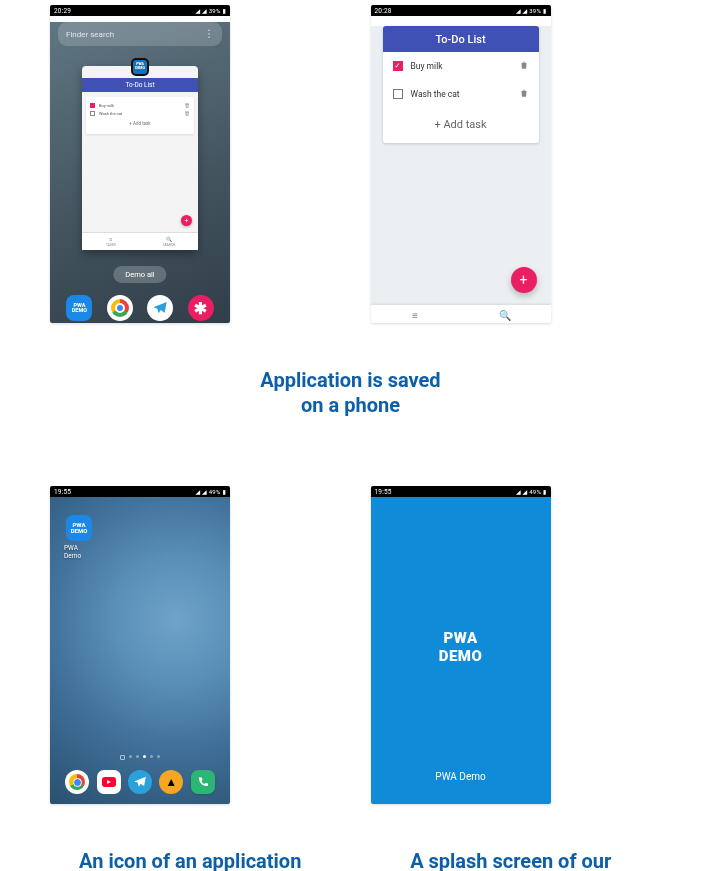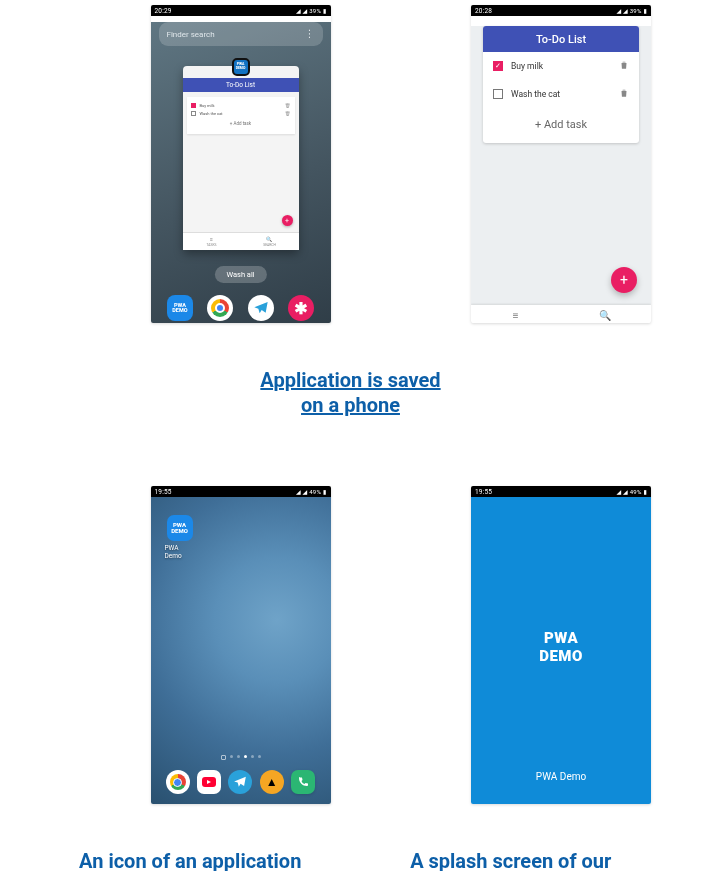--- a/index.html
+++ b/index.html
@@ -9,42 +9,41 @@
     width: 701px;
     padding: 5px 0 20px 0;
   }
   .grid {
     display: grid;
     grid-template-columns: 1fr 1fr;
     column-gap: 40px;
     row-gap: 0;
     padding: 0 50px;
   }
-  .phone-wrap { display: flex; justify-content: flex-end; }
+  .phone-wrap { display: flex; justify-content: flex-start; }
   .phone {
     width: 180px;
     height: 318px;
     position: relative;
     overflow: hidden;
     border-radius: 2px;
     box-shadow: 0 1px 3px rgba(0,0,0,0.15);
   }
   .caption {
     color: #0d5fa8;
     font-weight: 700;
     font-size: 20px;
     text-align: center;
     line-height: 1.25;
     margin-top: 45px;
   }
   .caption-single {
     grid-column: 1 / span 2;
     margin-top: 45px;
     margin-bottom: 60px;
-    text-decoration: underline;
   }
   .row2 { margin-top: 8px; }
 
   
   .statusbar {
     height: 11px;
     background: #000;
     color: #fff;
     font-size: 6.5px;
     display: flex;
@@ -283,21 +282,21 @@
             <div class="mini-tab">
                 <span class="ico">≡</span>
                 <span>TASKS</span>
               </div>
             <div class="mini-tab">
                 <span class="ico">🔍</span>
                 <span>SEARCH</span>
               </div>
           </div>
         </div>
-        <div class="closeall">Wash all</div>
+        <div class="closeall">Demo all</div>
         <div class="dock1">
           <div class="dock-icon pwa">
               <span style="white-space:pre-line">PWA
 DEMO</span>
             </div>
           <div class="dock-icon circle chrome">
               <div class="chrome-inner"></div>
             </div>
           <div class="dock-icon circle telegram">
             <svg width="16" height="16" viewBox="0 0 24 24">

